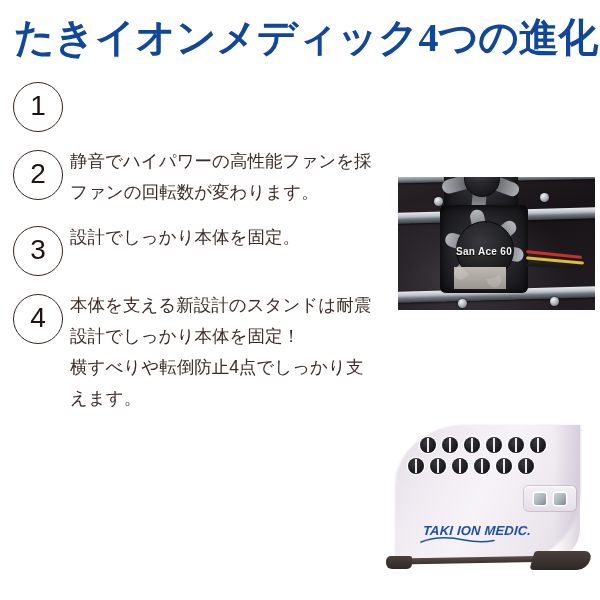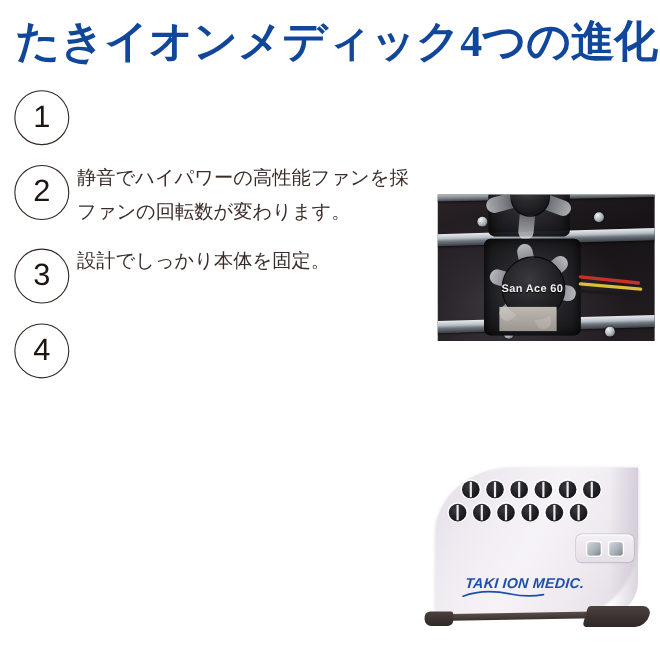--- a/index.html
+++ b/index.html
@@ -115,21 +115,21 @@
     box-shadow: 0 1px 2px rgba(0,0,0,.6);
   }
   .fan-rail.r1 { top: 33px; transform: rotate(-1.6deg); }
   .fan-rail.r2 { top: 112px; transform: rotate(-1.6deg); }
   .fan-rail.r0 { top: -4px; height: 8px; transform: rotate(-1.2deg);
                  background: linear-gradient(180deg,#cfd4d9 0%, #878e96 60%, #43484f 100%); }
 
   .fan-body {
     position: absolute;
     left: 42px;
-    top: 40px;
+    top: 28px;
     width: 88px;
     height: 88px;
     border-radius: 6px;
     background:
       radial-gradient(circle at 50% 50%, #3c3c41 0%, #232327 55%, #121214 100%);
     box-shadow: inset 0 0 10px rgba(0,0,0,.9);
   }
   .fan-hub {
     position: absolute;
     left: 50%; top: 50%;
@@ -327,20 +327,26 @@
 
     <div class="feature f3">
       <div class="num-circle">3</div>
       <div class="feature-text">
         <span class="line">設計でしっかり本体を固定。</span>
       </div>
     </div>
 
     <div class="feature f4">
       <div class="num-circle">4</div>
+      <div class="feature-text">
+        <span class="line">本体を支える新設計のスタンドは耐震</span>
+        <span class="line">設計でしっかり本体を固定！</span>
+        <span class="line">横すべりや転倒防止4点でしっかり支</span>
+        <span class="line">えます。</span>
+      </div>
     </div>
 
   </div>
 
   <div class="photo-fan">
     <div class="fan-bg"></div>
 
     <div class="fan-rail r0"></div>
     <div class="fan-rail r1"></div>
     <div class="fan-rail r2"></div>

